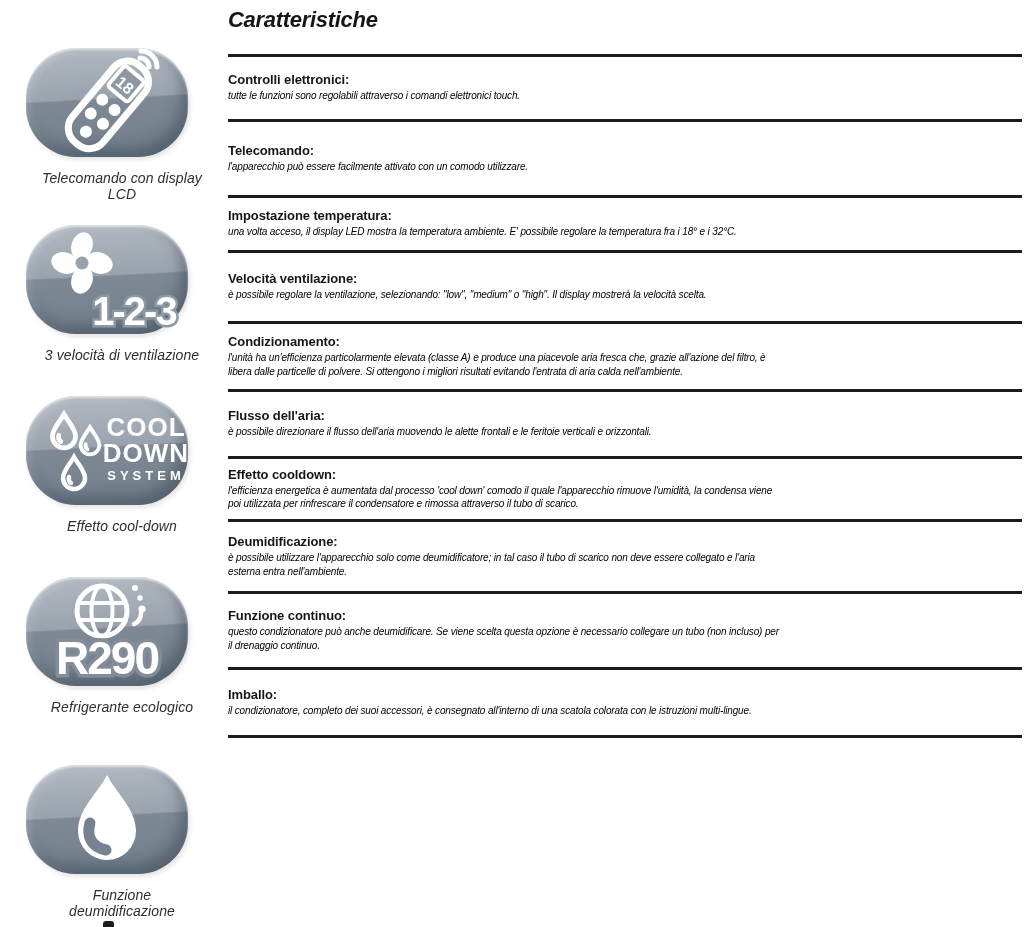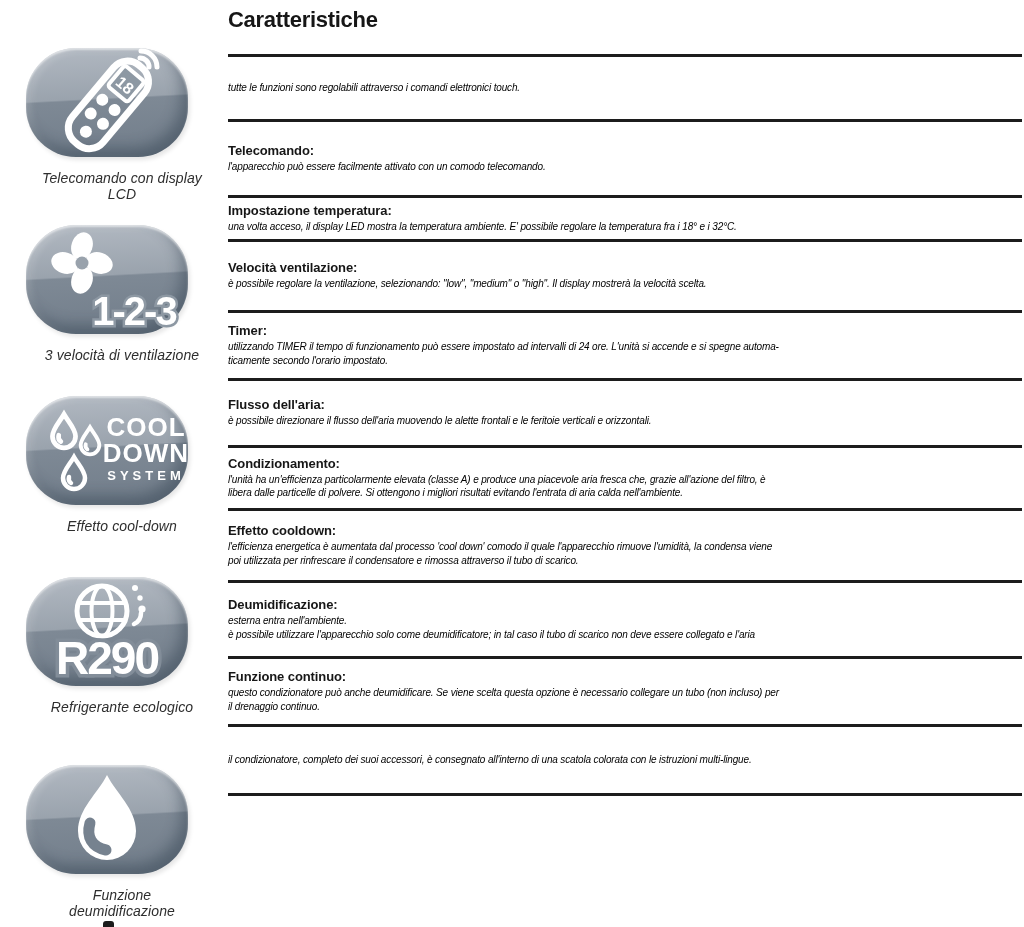--- a/index.html
+++ b/index.html
@@ -19,28 +19,28 @@
                     2px 3px 4px rgba(0,0,0,.10);}
   .badge svg{position:absolute;left:0;top:0;}
   .badge text{font-family:"Liberation Sans",sans-serif;font-weight:bold;}
 
   .badge-caption{margin-top:13px;font-size:14px;line-height:16px;font-style:italic;
                  color:#2e2e2e;letter-spacing:.1px;margin-left:30px;}
   .badge-caption span{display:block;}
 
   
   .content{position:absolute;left:228px;top:0;width:794px;}
-  .title-block{box-sizing:border-box;height:57px;border-bottom:3px solid #1c1c1c;padding-top:7px;}
+  .title-block{box-sizing:border-box;height:57px;border-bottom:3px solid #1c1c1c;padding-top:7px;font-style:italic;}
   .page-title{margin:0;font-size:22px;line-height:26px;font-weight:bold;color:#161616;letter-spacing:-.3px;}
 
   .feature-section{box-sizing:border-box;border-bottom:3px solid #1c1c1c;
                    display:flex;flex-direction:column;justify-content:center;}
   .feature-section:nth-of-type(1){height:65px}
   .feature-section:nth-of-type(2){height:76px}
-  .feature-section:nth-of-type(3){height:44px}
+  .feature-section:nth-of-type(3){height:55px}
   .feature-section:nth-of-type(4){height:71px}
   .feature-section:nth-of-type(5){height:68px}
   .feature-section:nth-of-type(6){height:67px}
   .feature-section:nth-of-type(7){height:63px}
   .feature-section:nth-of-type(8){height:72px}
   .feature-section:nth-of-type(9){height:76px}
   .feature-section:nth-of-type(10){height:68px}
   .feature-section:nth-of-type(11){height:69px}
   .feature-section:nth-of-type(12){height:68px}
 
@@ -159,95 +159,90 @@
     </div>
 
   </div>
 
   <div class="content">
     <div class="title-block">
       <h1 class="page-title">Caratteristiche</h1>
     </div>
     <div id="sections">
   <section class="feature-section">
+    <h3 class="feature-heading">Controlli elettronici:</h3>
     <div class="feature-body">
             <div class="feature-line">tutte le funzioni sono regolabili attraverso i comandi elettronici touch.</div>
           </div>
   </section>
 
   <section class="feature-section">
     <h3 class="feature-heading">Telecomando:</h3>
     <div class="feature-body">
-            <div class="feature-line">l'apparecchio può essere facilmente attivato con un comodo telecomando.</div>
+            <div class="feature-line">l'apparecchio può essere facilmente attivato con un comodo utilizzare.</div>
           </div>
   </section>
 
   <section class="feature-section">
     <h3 class="feature-heading">Impostazione temperatura:</h3>
     <div class="feature-body">
             <div class="feature-line">una volta acceso, il display LED mostra la temperatura ambiente. E' possibile regolare la temperatura fra i 18° e i 32°C.</div>
           </div>
   </section>
 
   <section class="feature-section">
     <h3 class="feature-heading">Velocità ventilazione:</h3>
     <div class="feature-body">
             <div class="feature-line">è possibile regolare la ventilazione, selezionando: "low", "medium" o "high". Il display mostrerà la velocità scelta.</div>
           </div>
   </section>
 
-  <section class="feature-section">
-    <h3 class="feature-heading">Timer:</h3>
-    <div class="feature-body">
-            <div class="feature-line">utilizzando TIMER il tempo di funzionamento può essere impostato ad intervalli di 24 ore. L'unità si accende e si spegne automa-</div>
-            <div class="feature-line">ticamente secondo  l'orario impostato.</div>
-          </div>
-  </section>
-
-  <section class="feature-section">
-    <h3 class="feature-heading">Flusso dell'aria:</h3>
-    <div class="feature-body">
-            <div class="feature-line">è possibile direzionare il flusso dell'aria muovendo le alette frontali e le feritoie verticali e orizzontali.</div>
-          </div>
-  </section>
 
   <section class="feature-section">
     <h3 class="feature-heading">Condizionamento:</h3>
     <div class="feature-body">
             <div class="feature-line">l'unità ha un'efficienza particolarmente elevata (classe A) e produce una piacevole aria fresca che, grazie all'azione del filtro, è</div>
             <div class="feature-line">libera dalle particelle di polvere. Si ottengono i migliori risultati evitando l'entrata di aria calda nell'ambiente.</div>
           </div>
   </section>
 
   <section class="feature-section">
+    <h3 class="feature-heading">Flusso dell'aria:</h3>
+    <div class="feature-body">
+            <div class="feature-line">è possibile direzionare il flusso dell'aria muovendo le alette frontali e le feritoie verticali e orizzontali.</div>
+          </div>
+  </section>
+
+  <section class="feature-section">
     <h3 class="feature-heading">Effetto cooldown:</h3>
     <div class="feature-body">
             <div class="feature-line">l'efficienza energetica è aumentata dal processo 'cool down' comodo il quale l'apparecchio rimuove l'umidità, la condensa viene</div>
             <div class="feature-line">poi utilizzata per rinfrescare il condensatore e rimossa attraverso il tubo di scarico.</div>
           </div>
   </section>
 
   <section class="feature-section">
     <h3 class="feature-heading">Deumidificazione:</h3>
     <div class="feature-body">
+            <div class="feature-line">è possibile utilizzare l'apparecchio solo come deumidificatore; in tal caso il tubo di scarico non deve essere collegato e l'aria</div>
             <div class="feature-line">esterna entra nell'ambiente.</div>
-            <div class="feature-line">è possibile utilizzare l'apparecchio solo come deumidificatore; in tal caso il tubo di scarico non deve essere collegato e l'aria</div>
           </div>
   </section>
 
   <section class="feature-section">
     <h3 class="feature-heading">Funzione continuo:</h3>
     <div class="feature-body">
             <div class="feature-line">questo condizionatore può anche deumidificare. Se viene scelta questa opzione è necessario collegare un tubo (non incluso) per</div>
             <div class="feature-line">il drenaggio continuo.</div>
           </div>
   </section>
 
 
   <section class="feature-section">
+    <h3 class="feature-heading">Imballo:</h3>
     <div class="feature-body">
             <div class="feature-line">il condizionatore, completo dei suoi accessori, è consegnato all'interno di una scatola colorata con le istruzioni multi-lingue.</div>
           </div>
   </section>
 </div>
   </div>
 
   <div class="edge-mark"></div>
 </div>
 

